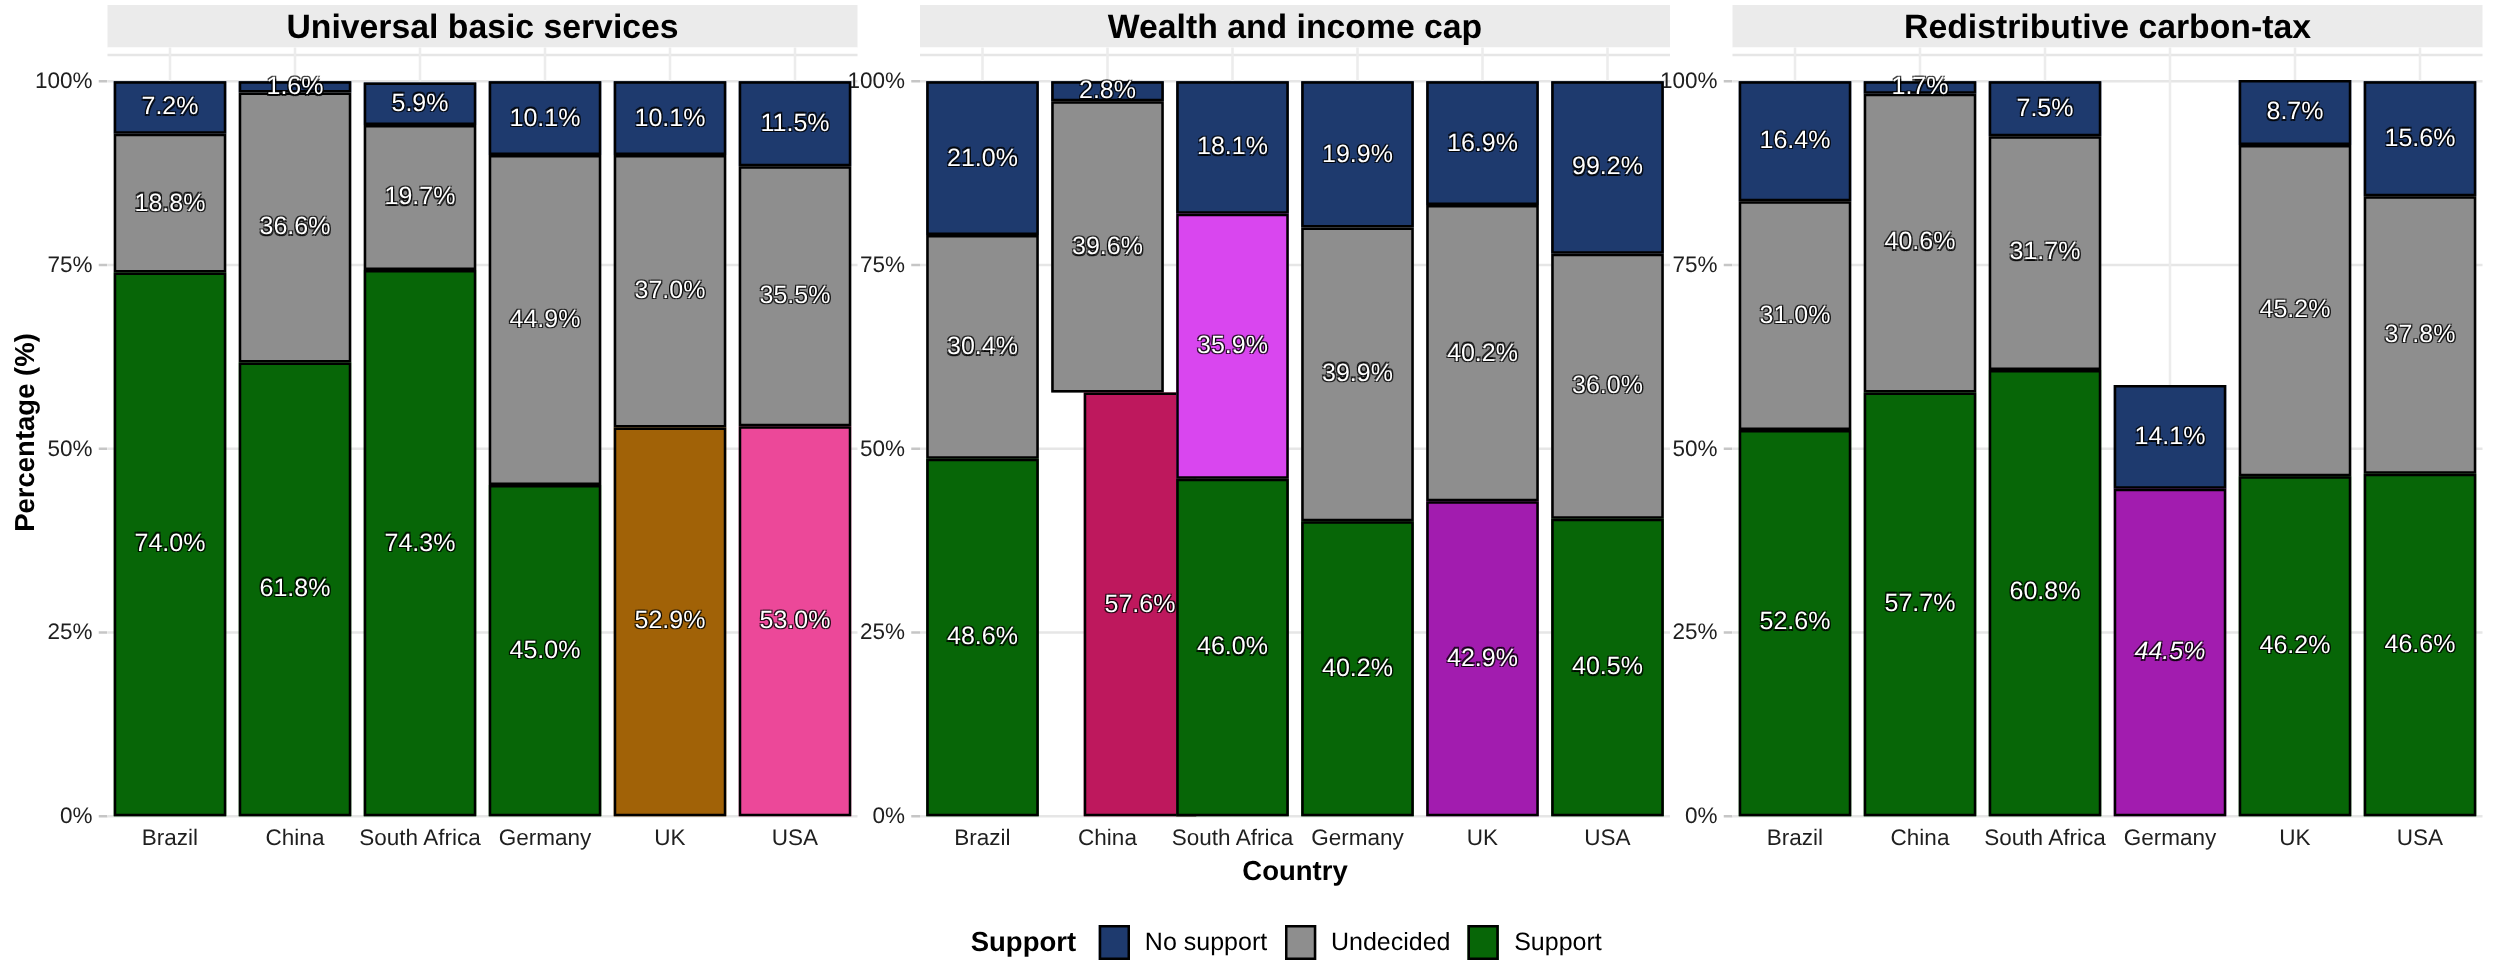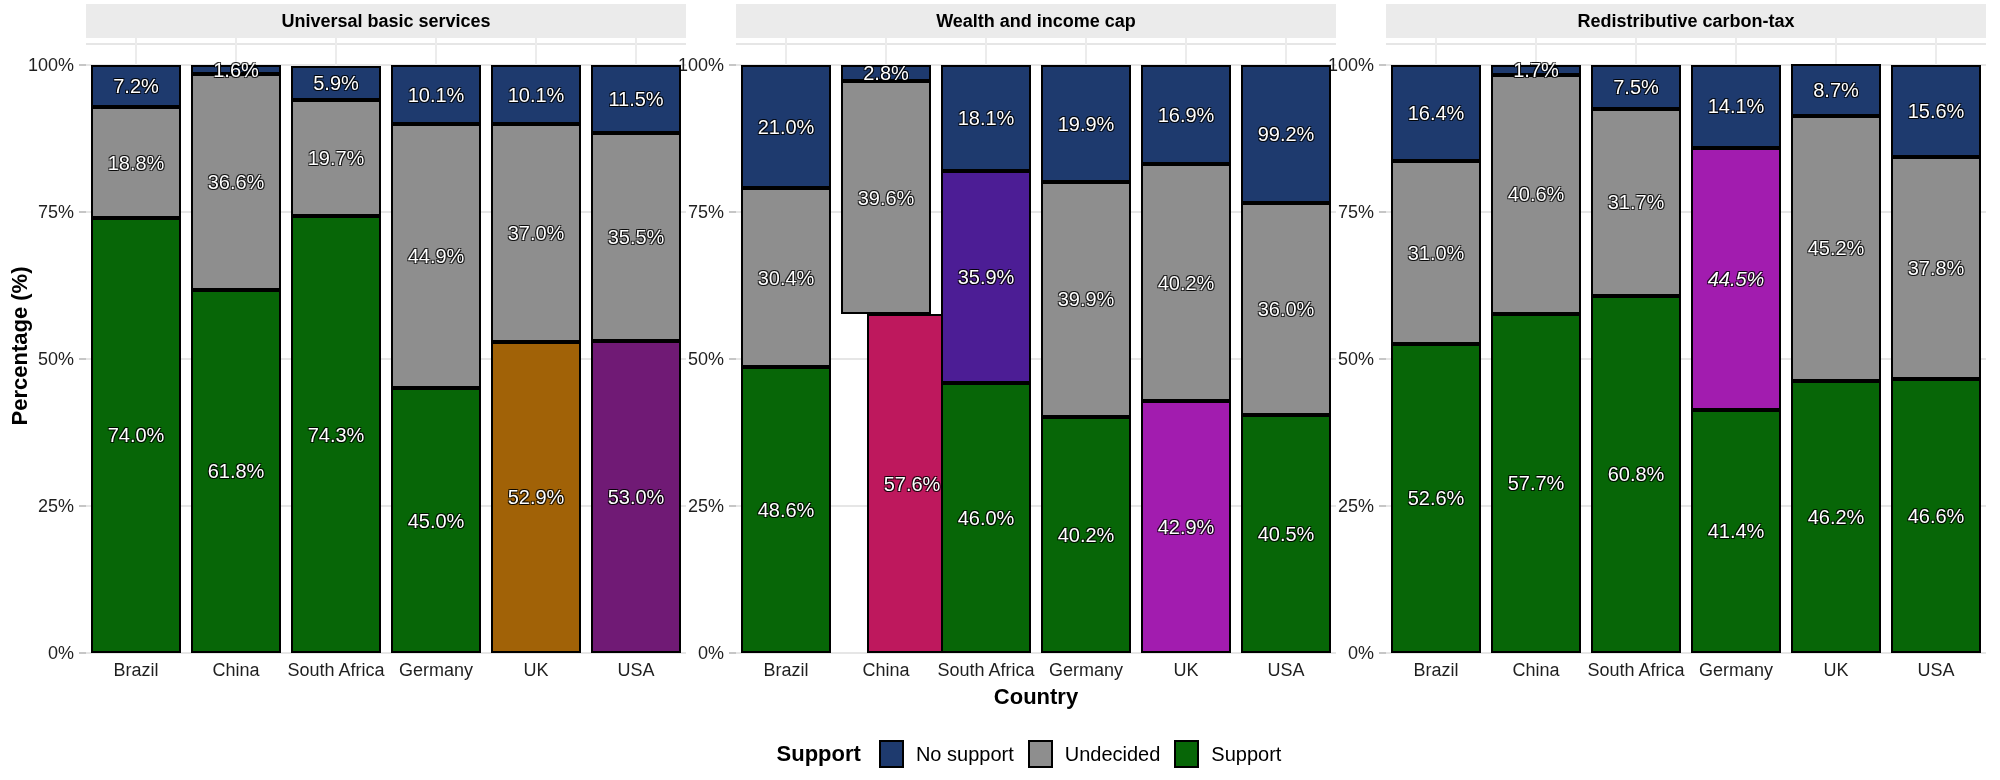--- a/index.html
+++ b/index.html
@@ -15,21 +15,21 @@
     position:absolute;left:20px;top:346px;
     transform:translate(-50%,-50%) rotate(-90deg);
     font-size:22px;font-weight:bold;white-space:nowrap;color:#000;
   }
   .panels{position:absolute;left:36px;top:4px;display:flex;}
   .panel{display:grid;grid-template-columns:50px 600px;grid-template-rows:34px 615px 30px;}
   .strip{
     grid-column:2;grid-row:1;
     background:#ebebeb;
     display:flex;align-items:center;justify-content:center;
-    font-weight:bold;font-size:18px;color:#000;
+    font-weight:bold;font-size:27px;color:#000;
   }
   .gutter{grid-column:1;grid-row:2;position:relative;}
   .plot{grid-column:2;grid-row:2;position:relative;background:#ffffff;}
   .xlabels{grid-column:2;grid-row:3;display:flex;}
   .xlabel{
     width:100px;text-align:center;font-size:18px;padding-top:7px;
     white-space:nowrap;color:#1f1f1f;
   }
   .gridline-h{position:absolute;left:0;right:0;height:2px;background:#e6e6e6;z-index:0;}
   .gridline-v{position:absolute;top:0;bottom:0;width:2px;background:#ececec;z-index:0;}
@@ -167,21 +167,21 @@
               </div>
             </div>
             <div class="slot">
               <div class="bar">
                 <div class="seg" style="height: 67.62px; background: rgb(30, 58, 110);">
                   <span class="seg-label">11.5%</span>
                 </div>
                 <div class="seg" style="height: 208.74px; background: rgb(142, 142, 142);">
                   <span class="seg-label">35.5%</span>
                 </div>
-                <div class="seg" style="height: 311.64px; background: #701a75; padding-left: 38px;">
+                <div class="seg" style="height: 311.64px; background: #ec4899; padding-left: 38px;">
                   <span class="seg-label">53.0%</span>
                 </div>
               </div>
             </div>
           </div>
         </div>
         <div class="xlabels">
           <span class="xlabel">Brazil</span>
           <span class="xlabel">China</span>
           <span class="xlabel">South Africa</span>
@@ -244,21 +244,21 @@
                 <div class="seg" style="height: 338.688px; background: #be185d; margin-left: 26px;">
                   <span class="seg-label">57.6%</span>
                 </div>
               </div>
             </div>
             <div class="slot">
               <div class="bar">
                 <div class="seg" style="height: 106.428px; background: rgb(30, 58, 110);">
                   <span class="seg-label">18.1%</span>
                 </div>
-                <div class="seg" style="height: 211.092px; background: #4c1d95;">
+                <div class="seg" style="height: 211.092px; background: #d946ef;">
                   <span class="seg-label">35.9%</span>
                 </div>
                 <div class="seg" style="height: 270.48px; background: rgb(7, 102, 7);">
                   <span class="seg-label">46.0%</span>
                 </div>
               </div>
             </div>
             <div class="slot">
               <div class="bar">
                 <div class="seg" style="height: 117.012px; background: rgb(30, 58, 110);">
@@ -378,23 +378,20 @@
                 </div>
               </div>
             </div>
             <div class="slot">
               <div class="bar">
                 <div class="seg" style="height: 82.908px; background: rgb(30, 58, 110);">
                   <span class="seg-label">14.1%</span>
                 </div>
                 <div class="seg" style="height: 261.66px; background: #a21caf; font-style: italic;">
                   <span class="seg-label">44.5%</span>
-                </div>
-                <div class="seg" style="height: 243.432px; background: rgb(7, 102, 7);">
-                  <span class="seg-label">41.4%</span>
                 </div>
               </div>
             </div>
             <div class="slot">
               <div class="bar">
                 <div class="seg" style="height: 51.156px; background: rgb(30, 58, 110);">
                   <span class="seg-label">8.7%</span>
                 </div>
                 <div class="seg" style="height: 265.776px; background: rgb(142, 142, 142);">
                   <span class="seg-label">45.2%</span>

